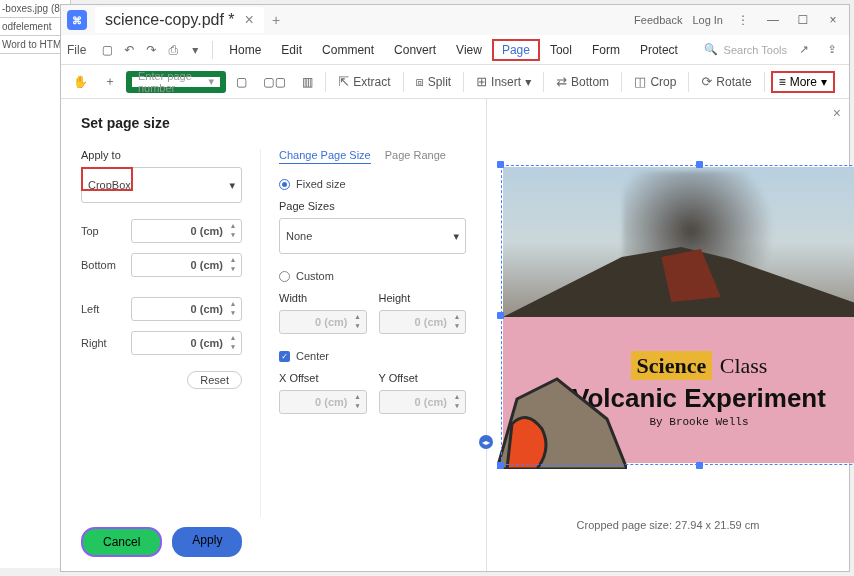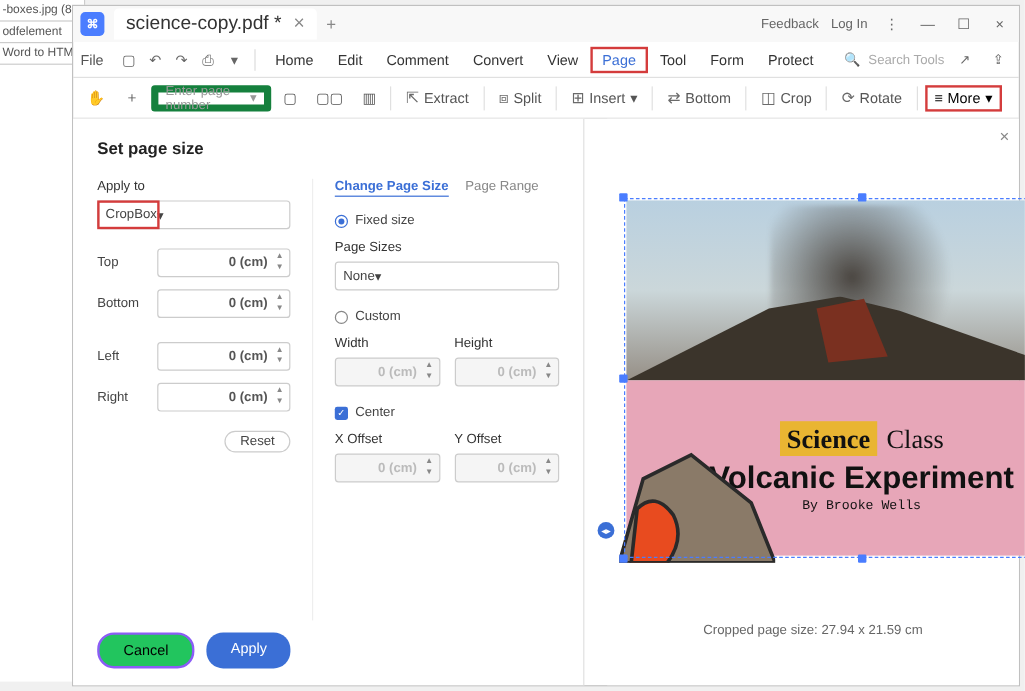--- a/index.html
+++ b/index.html
@@ -20,50 +20,50 @@
 .menu-sep { width: 1px; height: 18px; background: #ddd; margin: 0 6px; }
 .menu-item { padding: 4px 10px; color: #333; cursor: pointer; }
 .menu-item.hl { border: 2px solid #d43c3c; color: #3b6fd6; padding: 2px 8px; }
 .menu-right { margin-left: auto; display: flex; align-items: center; gap: 6px; color: #aaa; font-size: 11px; }
 .toolbar { height: 34px; display: flex; align-items: center; padding: 0 6px; border-bottom: 1px solid #e0e0e0; font-size: 12px; gap: 4px; }
 .tb-btn { display: inline-flex; align-items: center; gap: 4px; padding: 4px 6px; color: #555; cursor: pointer; }
 .tb-btn .ic { font-size: 13px; color: #6a6a6a; }
 .tb-sep { width: 1px; height: 20px; background: #e0e0e0; margin: 0 2px; }
 .page-input { width: 100px; height: 22px; border: 6px solid #15803d; border-radius: 3px; font-size: 11px; padding: 0 6px; color: #999; display: flex; align-items: center; justify-content: space-between; }
 .more-box { border: 2px solid #d43c3c; padding: 2px 6px; display: flex; align-items: center; gap: 4px; }
-.content { flex: 1; display: flex; position: relative; gap: 19px; }
+.content { flex: 1; display: flex; position: relative; }
 .panel { width: 426px; background: #fff; border-right: 1px solid #e0e0e0; padding: 16px 20px 14px 20px; position: relative; display: flex; flex-direction: column; }
 .panel-title { font-size: 14px; font-weight: 600; color: #222; margin-bottom: 18px; }
 .panel-close { position: absolute; top: 10px; right: 0px; color: #888; font-size: 14px; cursor: pointer; padding-right: 0; }
 .panel-body { display: flex; flex: 1; }
 .col-left { width: 180px; padding-right: 18px; border-right: 1px solid #eee; font-size: 11px; color: #444; }
 .col-right { flex: 1; padding-left: 18px; font-size: 11px; color: #444; }
 .lbl { display: block; margin-bottom: 6px; font-size: 11px; color: #333; }
-.sel { width: 100%; height: 24px; border: 1px solid #ccc; border-radius: 3px; background: #fff; padding: 0 6px; font-size: 11px; display: flex; align-items: center; justify-content: flex-start; cursor: pointer; }
+.sel { width: 100%; height: 36px; border: 1px solid #ccc; border-radius: 3px; background: #fff; padding: 0 6px; font-size: 11px; display: flex; align-items: center; justify-content: space-between; cursor: pointer; }
 .sel.redhl { position: relative; }
 .sel.redhl .redbox { position: absolute; left: -1px; top: -1px; width: 52px; height: 24px; border: 2px solid #d43c3c; pointer-events: none; }
 .row { display: flex; align-items: center; margin-bottom: 10px; }
 .row .rlbl { width: 50px; font-size: 11px; color: #444; }
 .numinp { flex: 1; height: 24px; border: 1px solid #ccc; border-radius: 3px; display: flex; align-items: center; justify-content: flex-end; padding: 0 18px 0 6px; font-size: 11px; color: #555; position: relative; background: #fff; font-weight: bold; }
 .numinp.dis { background: #f5f5f5; color: #bbb; }
 .numinp .spin { position: absolute; right: 2px; top: 1px; width: 12px; height: 20px; display: flex; flex-direction: column; font-size: 7px; color: #888; line-height: 9px; text-align: center; }
 .reset-btn { float: right; border: 1px solid #ccc; border-radius: 10px; padding: 2px 12px; font-size: 11px; background: #fff; cursor: pointer; margin-top: 6px; }
 .tabs2 { display: flex; gap: 14px; font-size: 11px; margin-bottom: 14px; }
 .tab2 { color: #888; padding-bottom: 2px; cursor: pointer; }
-.tab2.act { color: #3b6fd6; border-bottom: 1px solid #3b6fd6; font-weight: bold; }
+.tab2.act { color: #3b6fd6; border-bottom: 1px solid #3b6fd6; }
 .radio-row { display: flex; align-items: center; gap: 6px; font-size: 11px; color: #444; margin-bottom: 10px; }
 .radio { width: 11px; height: 11px; border: 1px solid #888; border-radius: 50%; display: inline-flex; align-items: center; justify-content: center; }
 .radio.sel2 { border-color: #3b6fd6; }
 .radio.sel2::after { content: ""; width: 5px; height: 5px; background: #3b6fd6; border-radius: 50%; }
 .chk { width: 11px; height: 11px; background: #3b6fd6; color: #fff; font-size: 8px; display: inline-flex; align-items: center; justify-content: center; border-radius: 2px; }
 .twocol { display: flex; gap: 12px; }
 .twocol > div { flex: 1; }
 .bottom-btns { display: flex; gap: 10px; padding-top: 10px; }
 .btn { border-radius: 14px; padding: 6px 20px; font-size: 12px; cursor: pointer; border: 2px solid #8b5cf6; background: #22c55e; }
-.btn.primary { background: #3b6fd6; color: #ffffff; border: none; }
+.btn.primary { background: #3b6fd6; color: #000000; border: none; }
 .preview { flex: 1; background: #fff; position: relative; }
 .doc { position: absolute; left: 14px; top: 66px; width: 396px; height: 300px; }
 .doc .sel-border { position: absolute; inset: 0; border: 1px dashed #4a7dff; }
 .handle { position: absolute; width: 7px; height: 7px; background: #4a7dff; border-radius: 1px; }
 .vol-img { position: absolute; left: 2px; top: 2px; right: 2px; height: 150px; background: linear-gradient(to bottom, #b9d0e0 0%, #cbd7da 50%, #968f86 100%); }
 .smoke { position: absolute; left: 120px; top: 4px; width: 170px; height: 100px; background: radial-gradient(circle at 40% 60%, #4a4540 0%, rgba(74,69,64,0) 70%); filter: blur(2px); }
 .mtn { position: absolute; left: 0; bottom: 0; width: 100%; height: 70px; }
 .pink { position: absolute; left: 2px; top: 152px; right: 2px; bottom: 2px; background: #e7a6b8; display: flex; flex-direction: column; align-items: center; justify-content: center; color: #111; }
 .sci-tag { background: #e9b532; padding: 2px 6px; font-weight: 700; font-size: 22px; font-family: Georgia, serif; }
 .cls { font-size: 22px; font-family: Georgia, serif; margin-left: 2px; }

